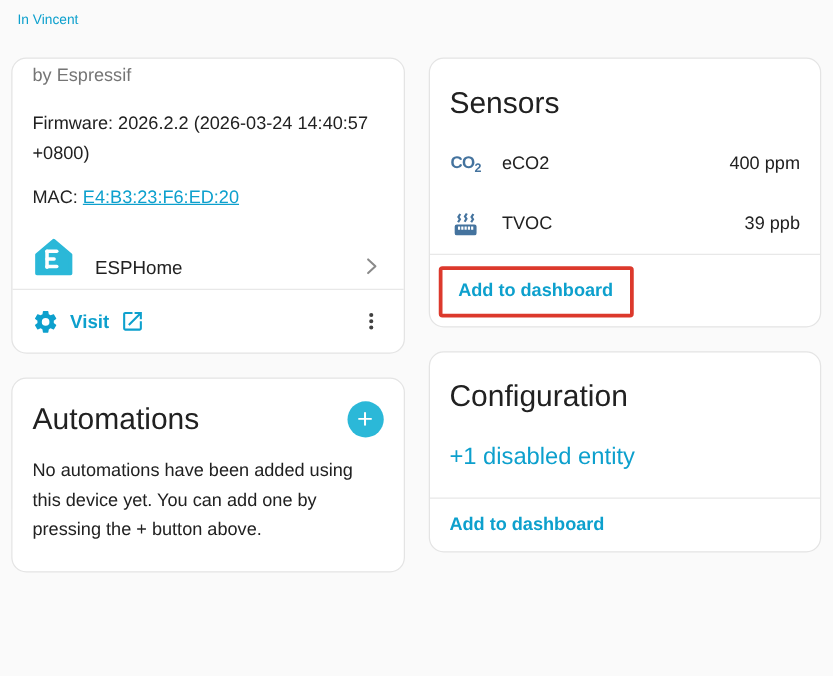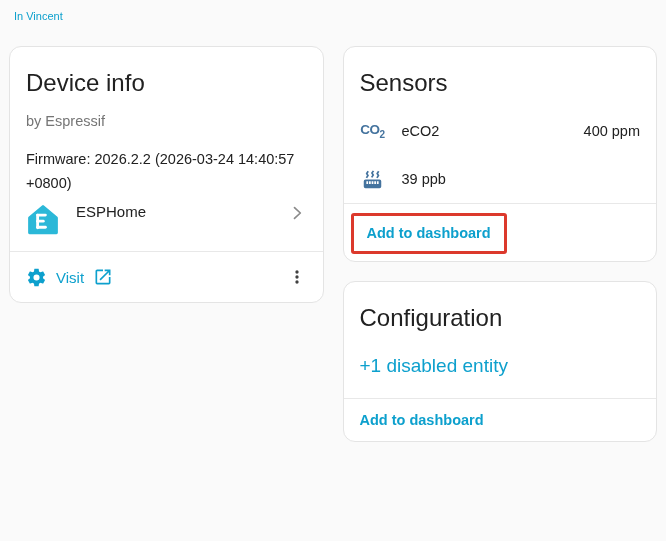--- a/index.html
+++ b/index.html
@@ -26,26 +26,26 @@
   }
   .card-header{font-size:24px;font-weight:400;padding:22px 16px 10px;line-height:28px;}
   .card-header-row{display:flex;align-items:center;justify-content:space-between;padding:18px 16px 4px;}
   .card-header-row .card-header{padding:0;}
   
   .device-text{padding:4px 16px 0;font-size:14.5px;line-height:21px;}
   .muted{color:var(--text-secondary);}
   .firmware{margin-top:15px;line-height:24px;}
   .mac-line{margin-top:13px;margin-bottom:6px;line-height:21px;}
   .mac-link{color:var(--primary);text-decoration:underline;cursor:pointer;}
-  .integration-row{display:flex;align-items:flex-start;gap:16px;padding:8px 16px;min-height:56px;cursor:pointer;}
+  .integration-row{display:flex;align-items:flex-end;gap:16px;padding:8px 16px;min-height:56px;cursor:pointer;}
   .integration-label{font-size:15px;}
   .chevron{margin-left:auto;display:flex;align-items:center;}
   .divider{border-top:1px solid var(--divider);}
   .visit-row{display:flex;align-items:center;gap:9px;padding:8px 16px;min-height:50px;}
-  .visit-label{color:var(--primary);font-weight:400;font-size:15px;cursor:pointer;}
+  .visit-label{color:var(--primary);font-weight:700;font-size:15px;cursor:pointer;}
   .kebab{margin-left:auto;display:flex;align-items:center;cursor:pointer;}
   
   .fab{
     width:29px;height:29px;border-radius:50%;background:var(--accent);color:#fff;
     display:flex;align-items:center;justify-content:center;font-size:22px;font-weight:400;
     cursor:pointer;line-height:1;padding-bottom:2px;
   }
   .empty-text{margin:0;padding:12px 16px 20px;font-size:14.5px;line-height:23.5px;}
   
   .sensor-row{display:flex;align-items:center;padding:8px 16px;min-height:48px;cursor:pointer;}
@@ -69,24 +69,26 @@
 
 
 
 <a class="breadcrumb">In Vincent</a>
 
 <div class="columns">
 
   <div class="col">
 
     <div class="card">
-      <div class="card-header">Device info</div>
       <div class="device-text">
         <div class="muted">by Espressif</div>
         <div class="firmware">Firmware: 2026.2.2 (2026-03-24 14:40:57 +0800)</div>
+        <div class="mac-line">
+          <span>MAC: </span><span class="mac-link">E4:B3:23:F6:ED:20</span>
+        </div>
       </div>
       <div class="integration-row">
         <span>
           <svg width="34" height="34" viewBox="0 0 24 24">
             <path fill="var(--accent)" stroke="var(--accent)" stroke-width="2" stroke-linejoin="round" d="M12 2.5 L21.5 10.5 V21 H2.5 V10.5 Z"></path>
             <g fill="#ffffff">
               <rect x="7.2" y="7.5" width="2" height="11" rx="1"></rect>
               <rect x="7.2" y="7.5" width="7.5" height="2" rx="1"></rect>
               <rect x="7.2" y="11.8" width="6" height="2" rx="1"></rect>
               <rect x="7.2" y="16.1" width="7.5" height="2" rx="1"></rect>
@@ -114,39 +116,49 @@
             </svg>
         </span>
         <span class="kebab">
           <svg width="20" height="20" viewBox="0 0 24 24">
               <path fill="var(--kebab)" d="M12,16A2,2 0 0,1 14,18A2,2 0 0,1 12,20A2,2 0 0,1 10,18A2,2 0 0,1 12,16M12,10A2,2 0 0,1 14,12A2,2 0 0,1 12,14A2,2 0 0,1 10,12A2,2 0 0,1 12,10M12,4A2,2 0 0,1 14,6A2,2 0 0,1 12,8A2,2 0 0,1 10,6A2,2 0 0,1 12,4Z"></path>
             </svg>
         </span>
       </div>
     </div>
 
+    <div class="card">
+      <div class="card-header-row">
+        <div class="card-header">Automations</div>
+        <div class="fab">
+            <span>+</span>
+          </div>
+      </div>
+      <p class="empty-text">No automations have been added using this device yet. You can add one by pressing the + button above.</p>
+    </div>
   </div>
 
   <div class="col">
 
     <div class="card">
       <div class="card-header">Sensors</div>
       <div class="sensor-row">
         <span class="sensor-icon">
           <span class="co2-glyph">CO<sub>2</sub></span>
         </span>
         <span class="sensor-name">eCO2</span>
         <span class="sensor-value">400 ppm</span>
       </div>
       <div class="sensor-row">
         <span class="sensor-icon">
           <svg width="21" height="21" viewBox="0 0 24 24">
               <path fill="var(--icon-blue)" d="M7.95,3L6.53,5.19L7.95,7.4H7.94L5.95,10.5L4.22,9.6L5.64,7.39L4.22,5.19L6.22,2.09L7.95,3M13.95,2.5L12.53,4.69L13.95,6.9H13.94L11.95,10L10.22,9.1L11.64,6.89L10.22,4.69L12.22,1.59L13.95,2.5M19.95,3L18.53,5.19L19.95,7.4H19.94L17.95,10.5L16.22,9.6L17.64,7.39L16.22,5.19L18.22,2.09L19.95,3M4,12H20A2,2 0 0,1 22,14V20A2,2 0 0,1 20,22H4A2,2 0 0,1 2,20V14A2,2 0 0,1 4,12M5,14V17H7V14H5M8,14V17H10V14H8M11,14V17H13V14H11M14,14V17H16V14H14M17,14V17H19V14H17Z"></path>
             </svg>
         </span>
+        <span class="sensor-name">TVOC</span>
         <span class="sensor-value">39 ppb</span>
       </div>
       <div class="card-footer sensors-footer">
         <span class="highlight-box">
           <span class="link-btn">Add to dashboard</span>
         </span>
       </div>
     </div>
 
     <div class="card">

